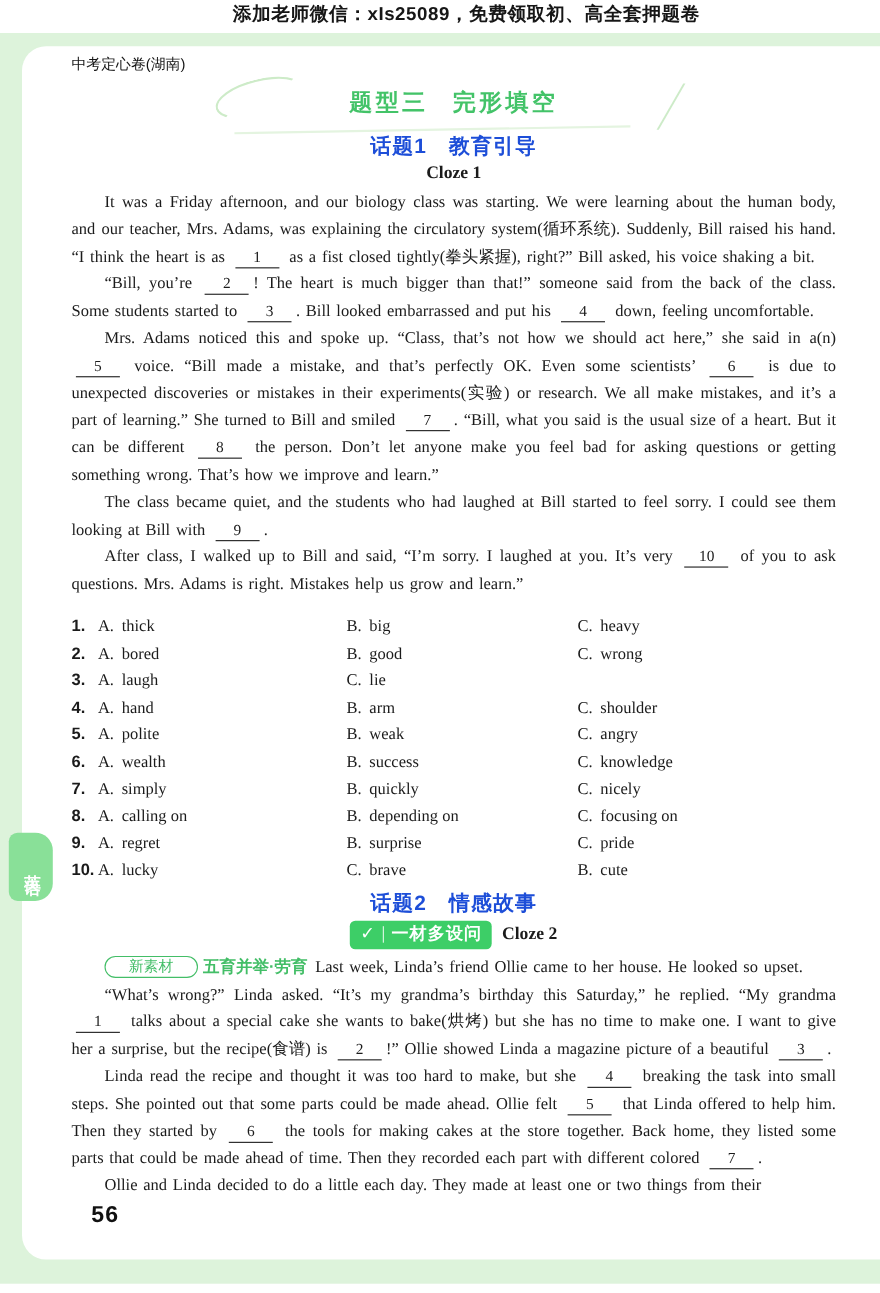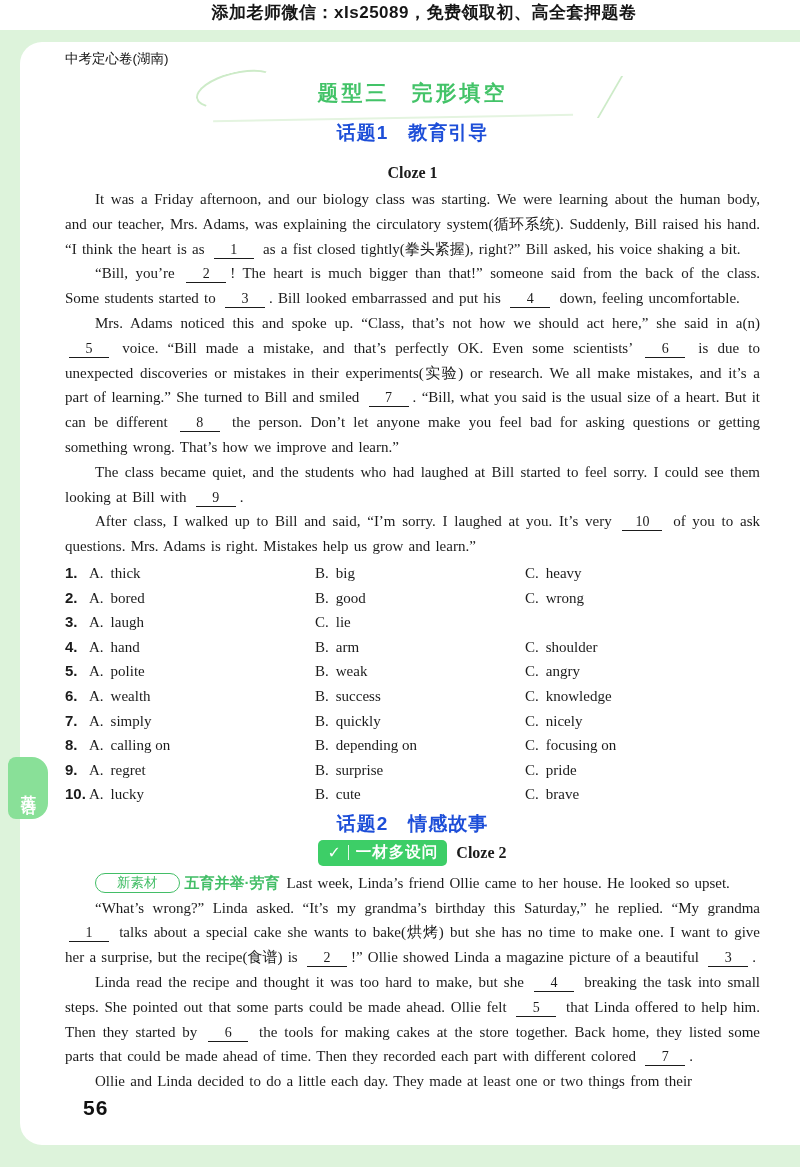--- a/index.html
+++ b/index.html
@@ -51,36 +51,36 @@
     font-weight:700;font-size:21px;color:var(--c-title,#43c368);letter-spacing:3px;
   }
   .banner-text .gap{display:inline-block;width:22px;}
   
   .topic-title{
     text-align:center;margin-top:4px;
     font-family:"Liberation Sans","DejaVu Sans",sans-serif;
     font-weight:700;font-size:19px;color:#1d4ed8;letter-spacing:1px;
   }
   .cloze-label{
-    text-align:center;font-weight:700;font-size:16px;margin-top:18px;
+    text-align:center;font-weight:700;font-size:16px;margin-top:3px;
     font-family:"Liberation Serif","DejaVu Serif",serif;
   }
   
   .passage{margin-top:5px;}
   .para{
     margin:0;text-indent:2em;text-align:justify;
     font-size:15px;line-height:24.8px;word-spacing:1.5px;
   }
   .blank{
     display:inline-block;min-width:34px;padding:0 3px;margin:0 4px;
     text-align:center;border-bottom:1.3px solid #1b1b1b;
     font-size:14px;line-height:16px;text-indent:0;
   }
   
-  .options{margin-top:2px;}
+  .options{margin-top:14px;}
   .opt-row{
     display:grid;grid-template-columns:250px 210px 1fr;
     line-height:24.6px;font-size:15px;
   }
   .opt-cell{white-space:nowrap;}
   .opt-num{
     font-family:"Liberation Sans","DejaVu Sans",sans-serif;
     font-weight:700;display:inline-block;min-width:24px;
   }
   .opt-letter{margin-right:7px;}
@@ -196,22 +196,22 @@
           <div class="opt-cell"><span class="opt-letter">B.</span><span class="opt-text">depending on</span></div>
           <div class="opt-cell"><span class="opt-letter">C.</span><span class="opt-text">focusing on</span></div>
         </div>
         <div class="opt-row">
           <div class="opt-cell"><span class="opt-num">9.</span><span class="opt-letter">A.</span><span class="opt-text">regret</span></div>
           <div class="opt-cell"><span class="opt-letter">B.</span><span class="opt-text">surprise</span></div>
           <div class="opt-cell"><span class="opt-letter">C.</span><span class="opt-text">pride</span></div>
         </div>
         <div class="opt-row">
           <div class="opt-cell"><span class="opt-num">10.</span><span class="opt-letter">A.</span><span class="opt-text">lucky</span></div>
+          <div class="opt-cell"><span class="opt-letter">C.</span><span class="opt-text">brave</span></div>
           <div class="opt-cell"><span class="opt-letter">B.</span><span class="opt-text">cute</span></div>
-          <div class="opt-cell"><span class="opt-letter">C.</span><span class="opt-text">brave</span></div>
         </div>
       </div>
 
     <div class="topic-title">话题2　情感故事</div>
 
     <div class="badge-row">
       <span class="badge">
         <span class="check">✓</span>
         <span class="divider"></span>
         <span>一材多设问</span>

